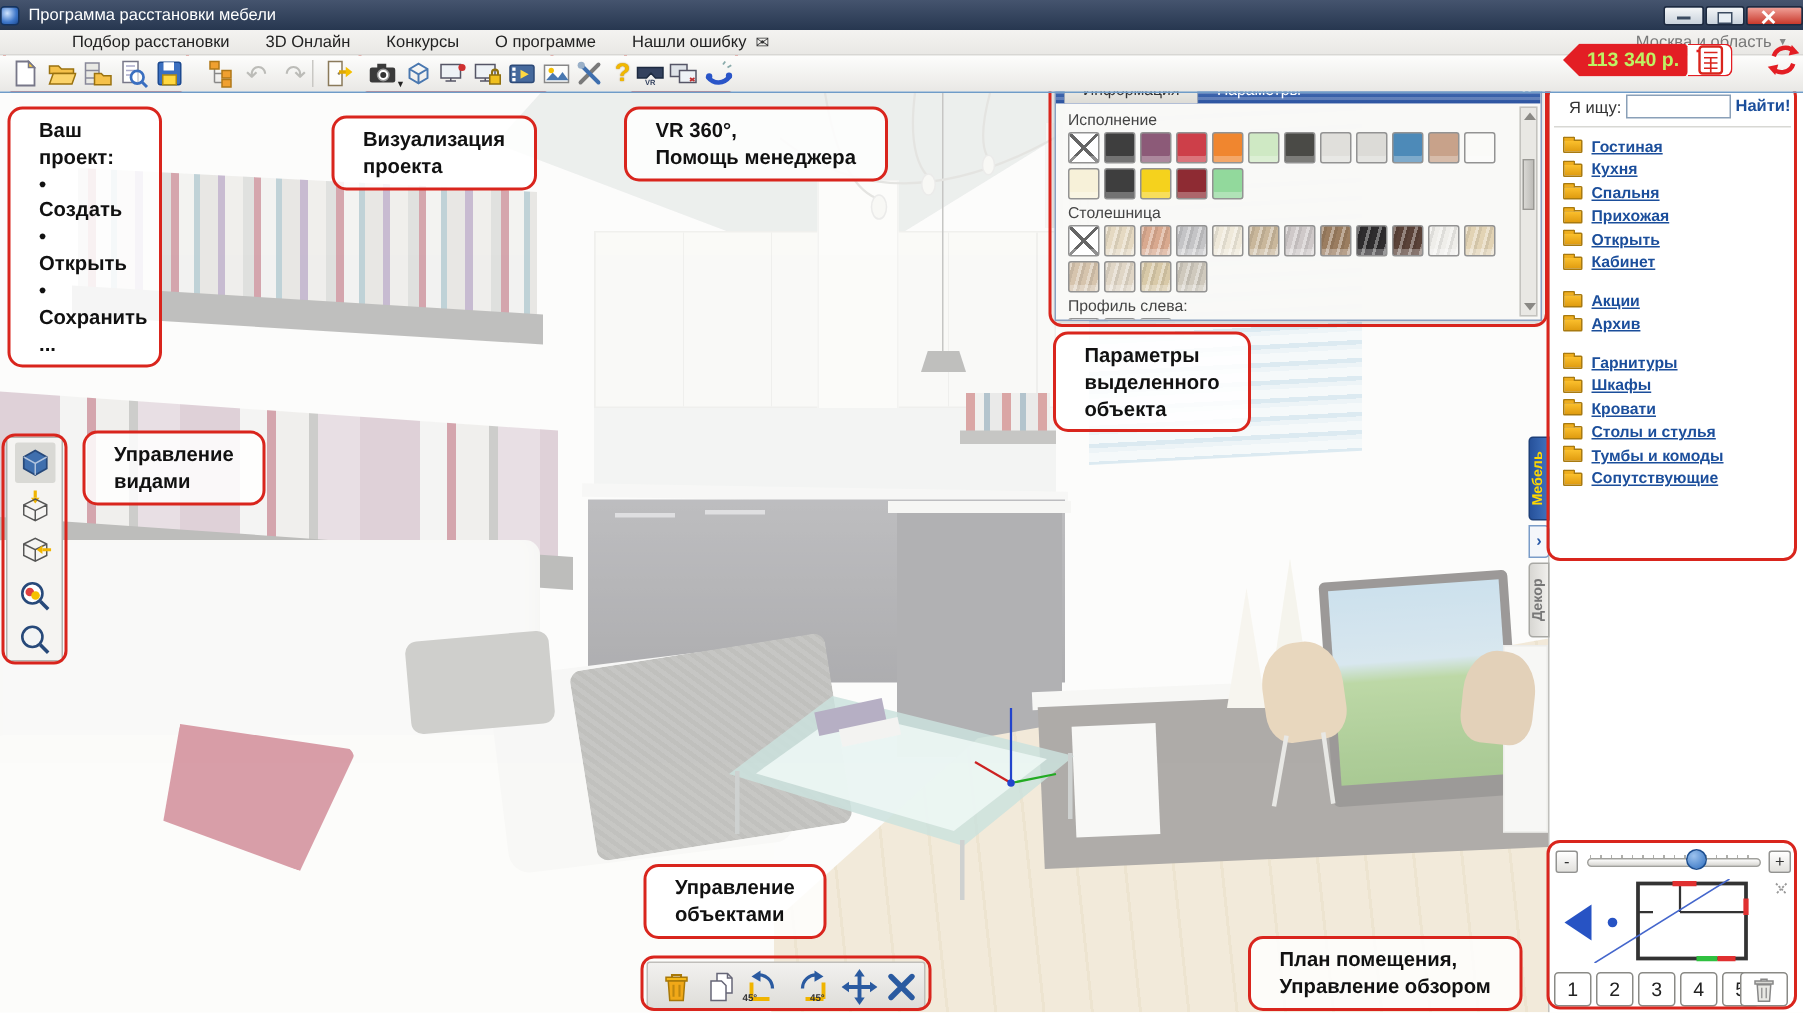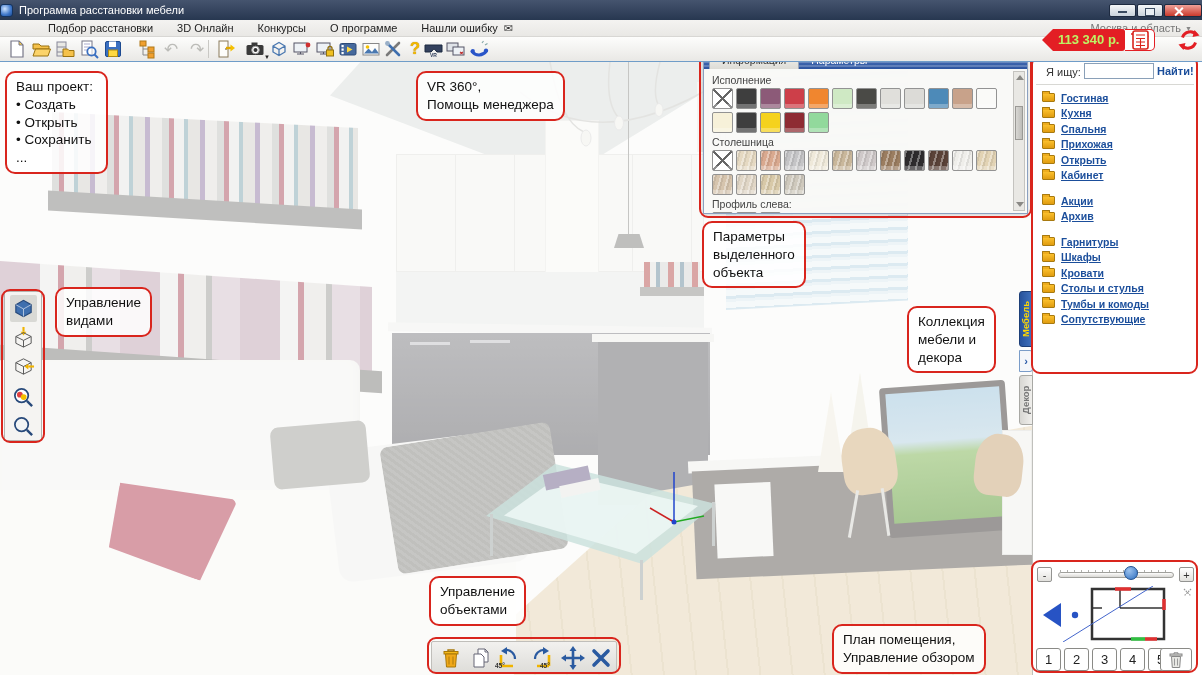--- a/index.html
+++ b/index.html
@@ -100,21 +100,21 @@
   #zoom-track{left:1058px;top:572px;width:116px;height:6px;background:linear-gradient(#fdfdfc,#d8d7d3);border:1px solid #a0a09c;border-radius:3px;z-index:12;}
   #zoom-ticks{left:1060px;top:570px;width:112px;height:2px;background:repeating-linear-gradient(90deg,#b0b0ac 0 1px,transparent 1px 7px);z-index:12;}
   #zoom-knob{left:1124px;top:566px;width:14px;height:14px;border-radius:50%;background:radial-gradient(circle at 35% 30%,#9cc2ee,#2f6fc0);border:1px solid #1d4f90;z-index:13;}
   #plan-box{left:1035px;top:586px;width:160px;height:58px;background:#fff;z-index:12;}
   #plan-btns{left:1036px;top:648px;display:flex;gap:3px;z-index:12;}
   .pv-btn{width:25px;height:23px;background:#fff;border:1px solid #8a8a86;border-radius:3px;font-size:13px;color:#222;font-family:"Liberation Sans",sans-serif;}
   #plan-trash{left:1160px;top:648px;width:32px;height:23px;background:#fff;border:1px solid #8a8a86;border-radius:3px;display:flex;align-items:center;justify-content:center;z-index:12;}
 
   
   .red-box{position:absolute;border:2.5px solid var(--red);border-radius:9px;z-index:35;pointer-events:none;}
-  .annot{position:absolute;border:2.5px solid var(--red);border-radius:10px;background:rgba(255,255,255,.84);padding:5px 9px;font-size:13.5px;line-height:1.32;color:#111;white-space:pre-line;z-index:40;}
+  .annot{position:absolute;border:2.5px solid var(--red);border-radius:10px;background:rgba(255,255,255,.84);padding:5px 19px;font-size:13.5px;line-height:1.32;color:#111;white-space:pre-line;z-index:40;font-weight:bold;}
 </style>
 </head>
 <body>
 
 <div id="app">
 
   <div class="abs" id="titlebar">
     <div id="app-icon"></div>
     <span id="win-title">Программа расстановки мебели</span>
     <div class="win-controls">
@@ -624,28 +624,27 @@
   <div class="red-box" style="left:1px;top:289px;width:44px;height:154px"></div>
   <div class="red-box" style="left:427px;top:637px;width:194px;height:37px"></div>
   <div class="red-box" style="left:1031px;top:55px;width:167px;height:319px"></div>
   <div class="red-box" style="left:1031px;top:560px;width:167px;height:113px"></div>
 
   <div class="annot" style="left:5px;top:71px;width:103px">Ваш проект:
 • Создать
 • Открыть
 • Сохранить
 ...</div>
+  <div class="annot" style="left:221px;top:77px">Визуализация
+проекта</div>
   <div class="annot" style="left:416px;top:71px">VR 360°,
 Помощь менеджера</div>
   <div class="annot" style="left:702px;top:221px">Параметры
 выделенного
 объекта</div>
   <div class="annot" style="left:55px;top:287px">Управление
 видами</div>
-  <div class="annot" style="left:907px;top:306px">Коллекция
-мебели и
-декора</div>
   <div class="annot" style="left:429px;top:576px">Управление
 объектами</div>
   <div class="annot" style="left:832px;top:624px">План помещения,
 Управление обзором</div>
 
 </div>
 
 </body></html>

